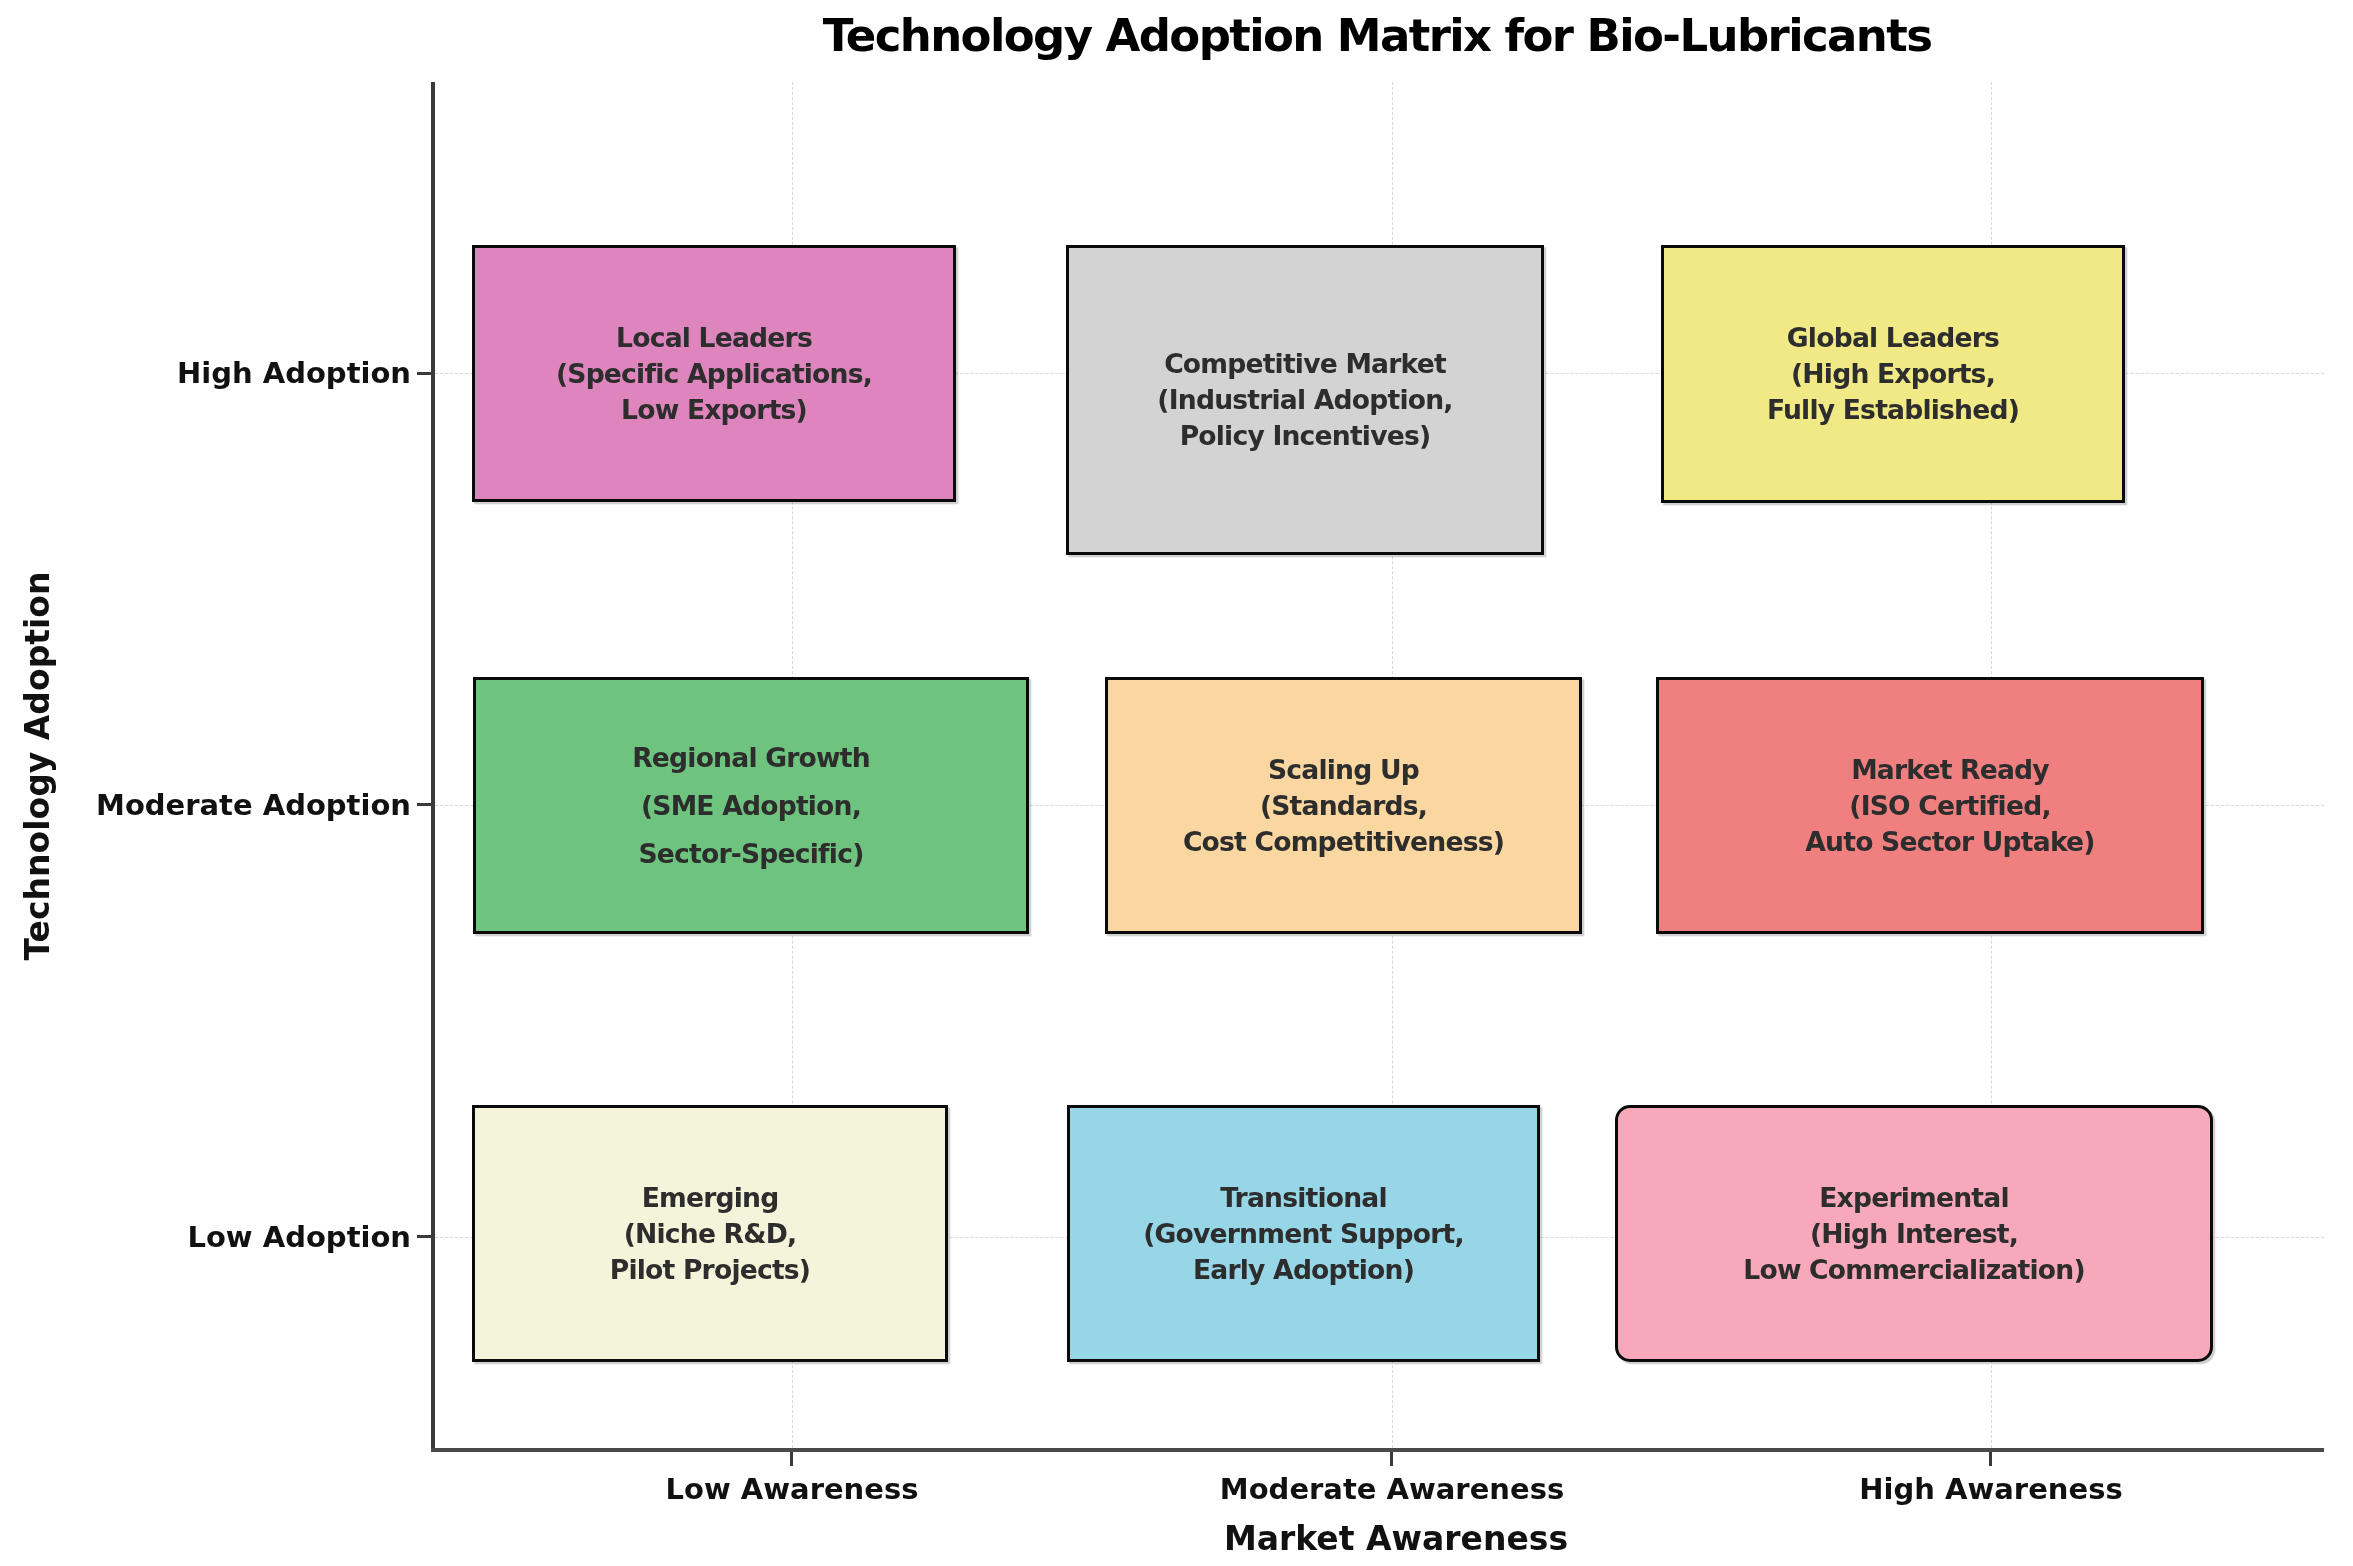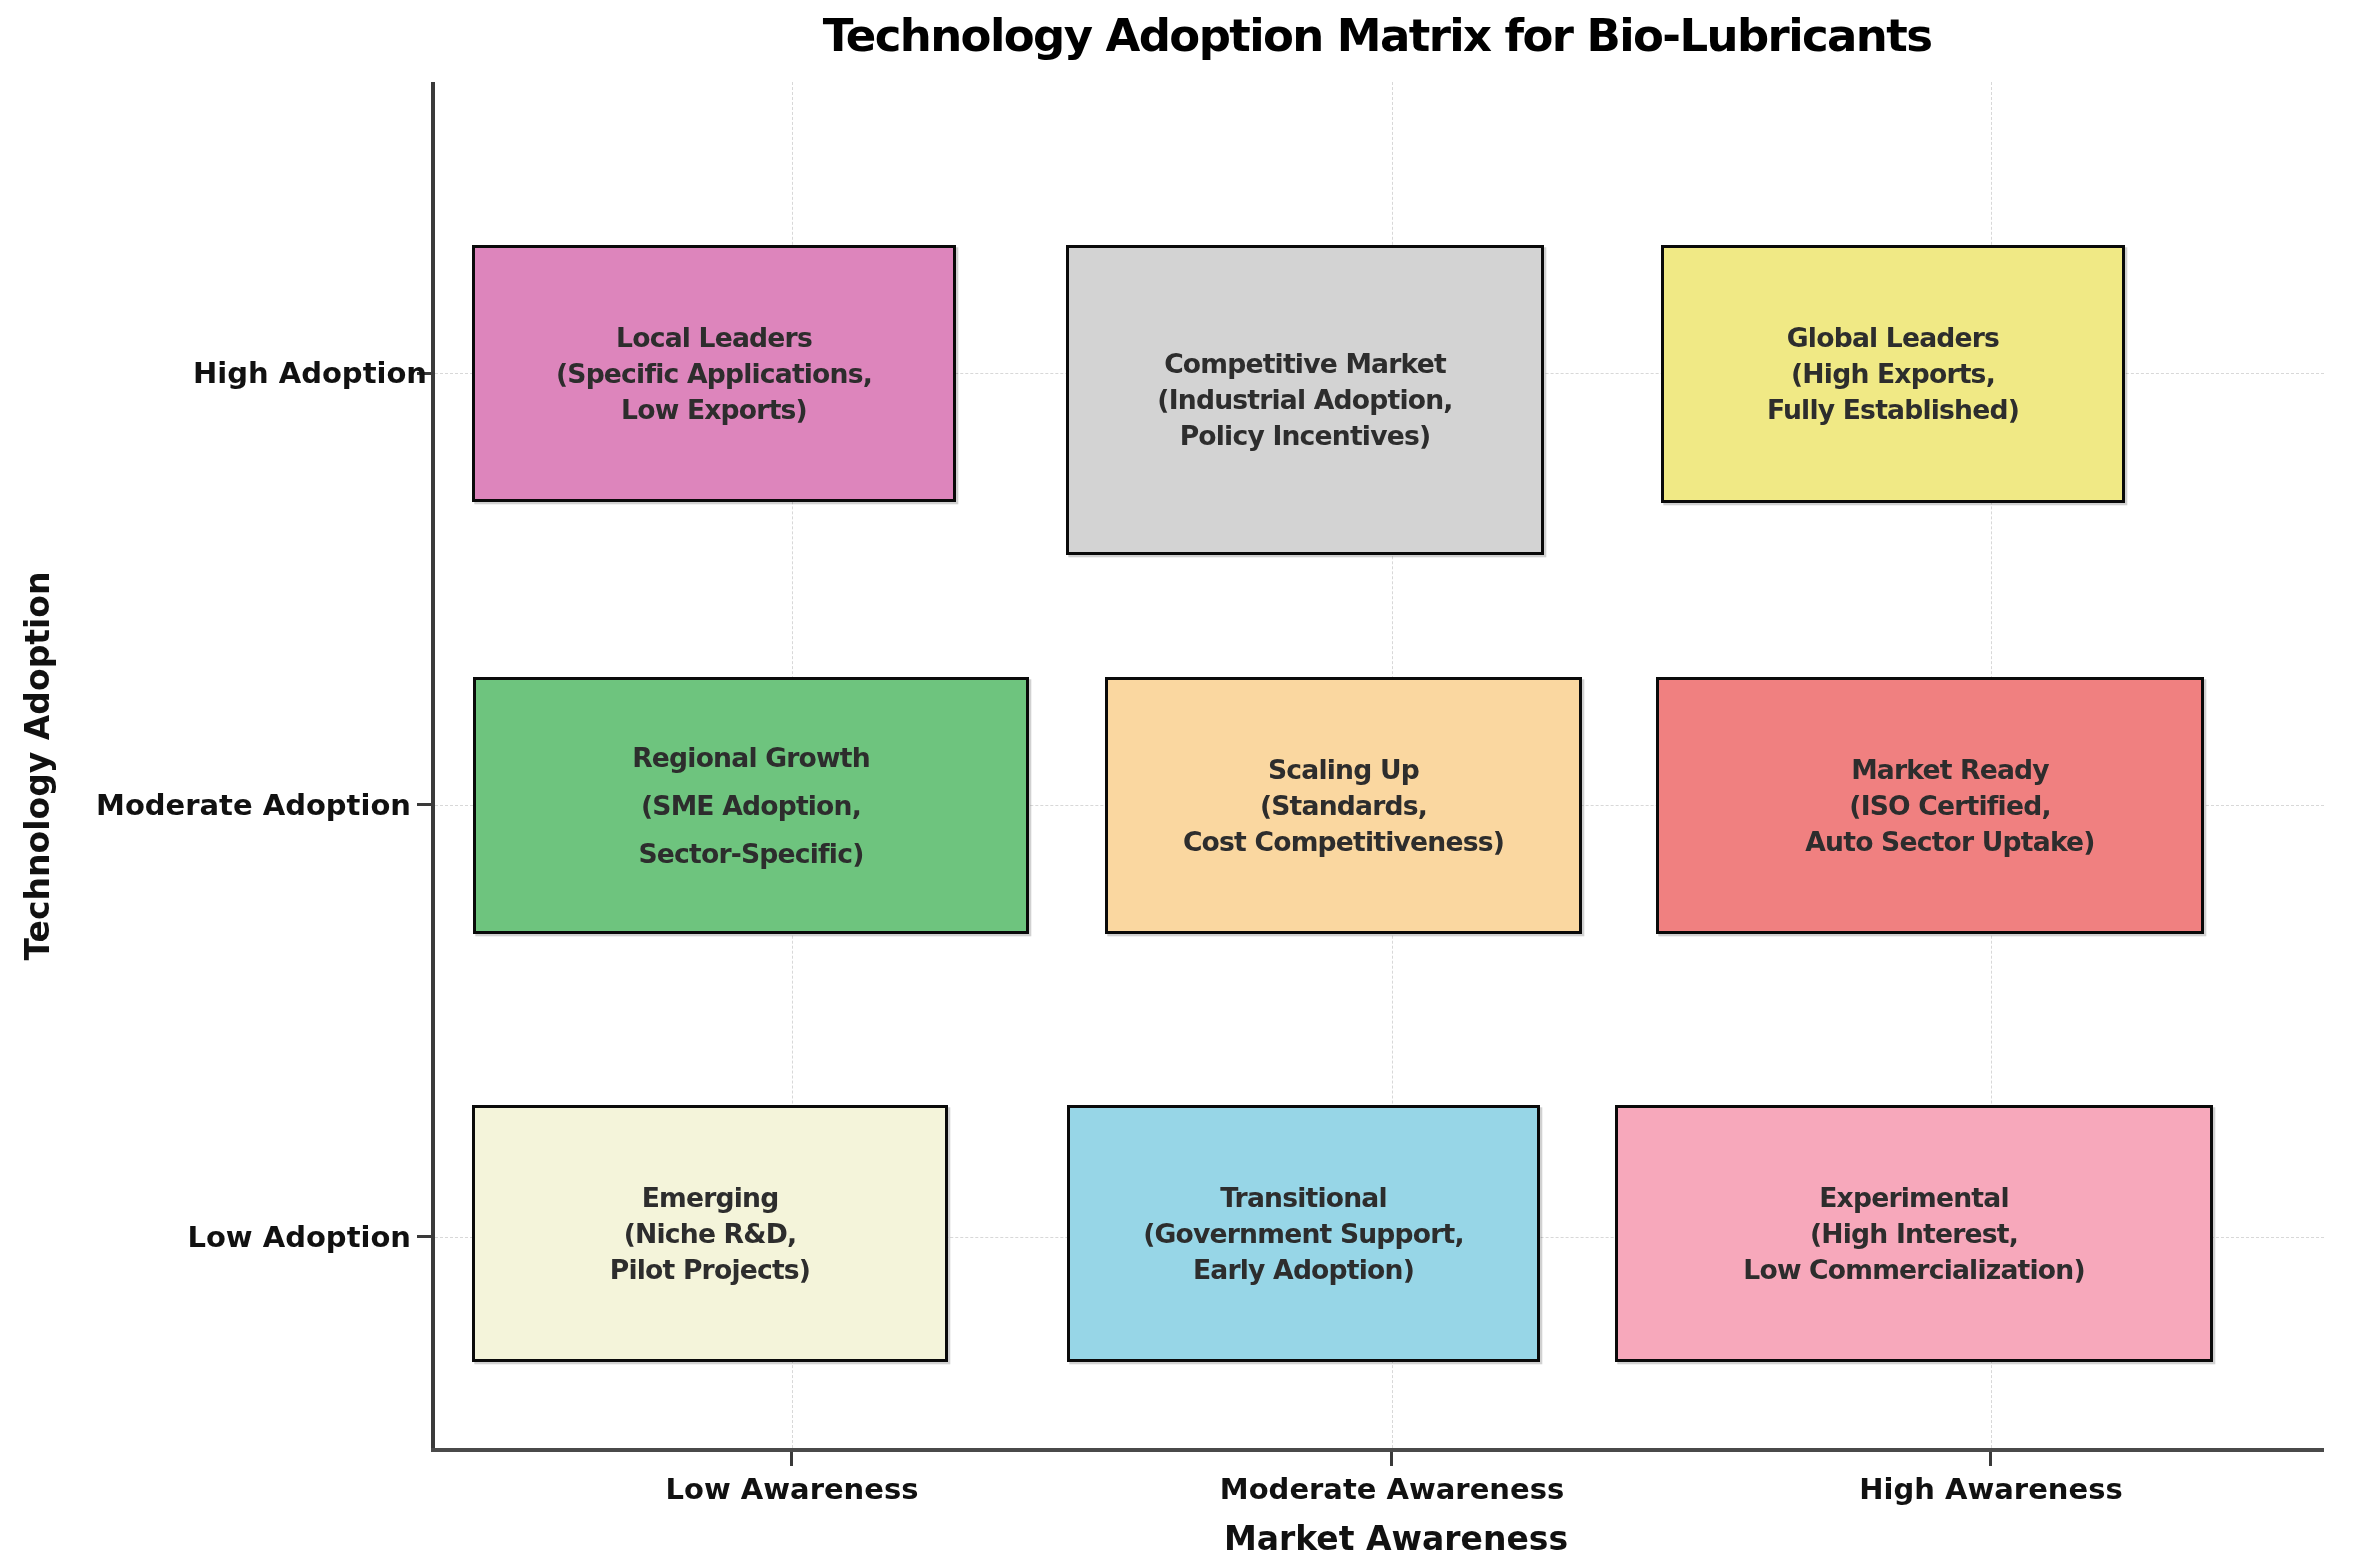--- a/index.html
+++ b/index.html
@@ -48,21 +48,21 @@
   
   .ytick{position:absolute;left:417px;width:14px;height:3.1px;background:#3a3a3a;}
   .yt1{top:372px;} .yt2{top:803px;} .yt3{top:1235px;}
   .xtick{position:absolute;top:1452px;width:3.1px;height:14px;background:#3a3a3a;}
   .xt1{left:790px;} .xt2{left:1390px;} .xt3{left:1989px;}
   
   .ytick-label{
     position:absolute;left:0;width:411px;text-align:right;
     font-size:29px;font-weight:bold;color:#111111;white-space:nowrap;
   }
-  .ytl1{top:356px;margin-left:16px;} .ytl2{top:788px;} .ytl3{top:1220px;}
+  .ytl1{top:356px;} .ytl2{top:788px;} .ytl3{top:1220px;}
   .xtick-label{
     position:absolute;top:1472px;transform:translateX(-50%);
     font-size:29px;font-weight:bold;color:#111111;white-space:nowrap;
   }
   .xtl1{left:792px;} .xtl2{left:1392px;} .xtl3{left:1991px;}
   
   .cell{
     position:absolute;box-sizing:border-box;
     border:3.9px solid #0a0a0a;
     display:flex;flex-direction:column;align-items:center;justify-content:center;
@@ -74,21 +74,21 @@
     line-height:36px;letter-spacing:-0.8px;white-space:nowrap;
   }
   .c-r1c1{left:472px;  top:245px; width:484px;height:257px;}
   .c-r1c2{left:1066px; top:245px; width:478px;height:310px;}
   .c-r1c3{left:1661px; top:245px; width:464px;height:258px;}
   .c-r2c1{left:473px;  top:677px; width:556px;height:257px;}
   .c-r2c2{left:1105px; top:677px; width:477px;height:257px;}
   .c-r2c3{left:1656px; top:677px; width:548px;height:257px;padding-left:40px;}
   .c-r3c1{left:472px;  top:1105px;width:476px;height:257px;}
   .c-r3c2{left:1067px; top:1105px;width:473px;height:257px;}
-  .c-r3c3{left:1615px; top:1105px;width:598px;height:257px;}
+  .c-r3c3{left:1615px; top:1105px;width:598px;height:257px;border-radius:15px;}
 </style>
 </head>
 <body>
 
 <div id="figure">
 
   <div class="chart-title">Technology Adoption Matrix for Bio-Lubricants</div>
 
   <div class="grid-v gv1"></div>
   <div class="grid-v gv2"></div>

